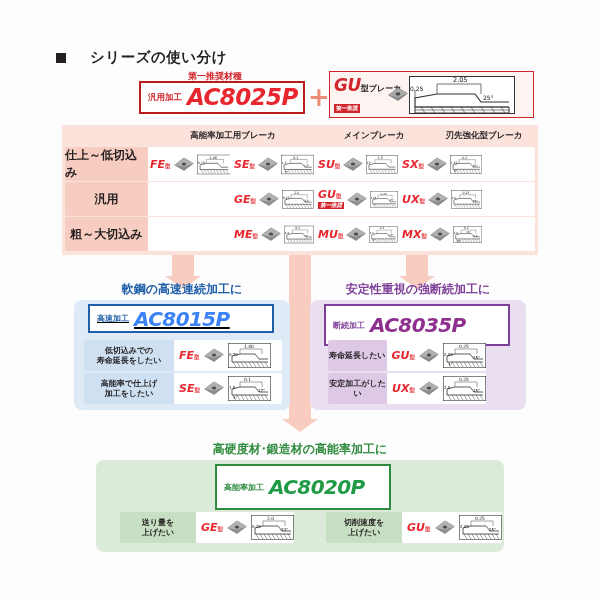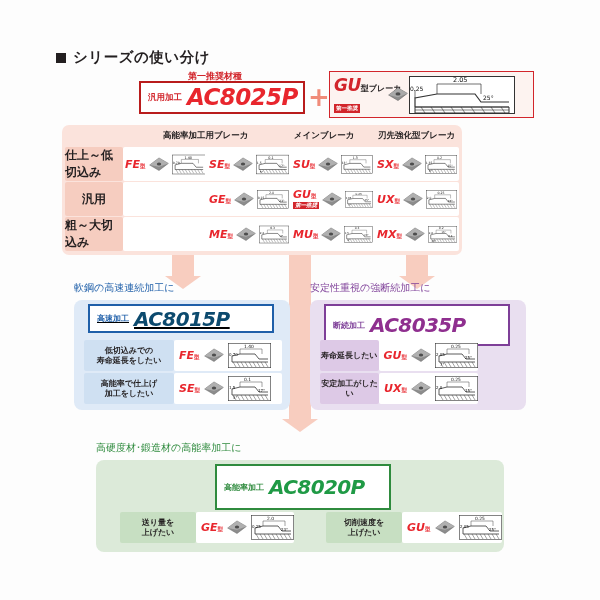--- a/index.html
+++ b/index.html
@@ -8,21 +8,21 @@
     background: #fdfdfd;
     font-family: "DejaVu Sans", "Liberation Sans", sans-serif;
     position: relative;
     overflow: hidden;
   }
   .stage { position: absolute; inset: 0; }
 
   
   .title-row {
     position: absolute; left: 56px; top: 48px;
-    display: flex; align-items: center; gap: 7px;
+    display: flex; align-items: center; gap: 24px;
   }
   .title-sq { width: 10px; height: 10px; background: #231f20; }
   .title-tx { font-size: 14.5px; font-weight: bold; color: #231f20; letter-spacing: .5px; }
 
   
   .hero-label {
     position: absolute; left: 188px; top: 70px;
     font-size: 9px; font-weight: bold; color: #d2252b;
   }
   .hero-box {
@@ -52,22 +52,22 @@
   .gu-hero-title b { font-size: 17px; color: #d2252b; font-style: italic; letter-spacing: -.5px; }
   .badge {
     display: inline-block; background: #d2252b; color: #fff;
     font-size: 5.5px; font-weight: bold; padding: 1px 2px; margin-top: 2px;
     white-space: nowrap;
   }
 
   
   .panel {
     position: absolute; left: 62px; top: 125px;
-    width: 400px; height: 130px;
-    background: #fbe3dc; border-radius: 7px;
+    width: 476px; height: 130px;
+    background: #fbe3dc; border-radius: 0;
   }
   .panel-head { display: flex; height: 22px; align-items: center; }
   .ph-spacer { width: 86px; }
   .ph-cell {
     text-align: center; font-size: 8.5px; color: #231f20; font-weight: bold;
   }
   .ph-a { width: 170px; }
   .ph-b { width: 112px; }
   .ph-c { width: 108px; }
 
@@ -104,21 +104,21 @@
   }
   .arrow::after {
     content: ""; position: absolute; left: -7px; bottom: -12px;
     border-left: 18px solid transparent; border-right: 18px solid transparent;
     border-top: 13px solid #f8cdbf;
   }
 
   
   .sub { position: absolute; border-radius: 8px; }
   .sub-cap {
-    position: absolute; font-size: 10px; font-weight: normal; 
+    position: absolute; font-size: 12px; font-weight: bold; text-align: center;
     width: 100%;
   }
   .sub-box {
     border: 2px solid; background: #fff;
     display: flex; align-items: center; gap: 5px; padding-left: 7px;
     position: absolute;
   }
   .sub-sub { font-size: 8px; font-weight: bold; white-space: nowrap; }
   .sub-code {
     font-size: 20px; font-weight: bold; font-style: italic;
@@ -136,31 +136,31 @@
   .srow-body {
     flex: 1; display: flex; align-items: center; gap: 3px;
     background: #fff; border-radius: 2px; padding-left: 5px;
   }
 
   
   .blue-wrap { left: 74px; top: 300px; width: 216px; height: 110px; background: #dfeaf7; }
   .blue-cap { color: #1f5fa9; top: 281px; left: 74px; width: 216px; }
   .blue-box { left: 88px; top: 304px; width: 186px; height: 29px; border-color: #1f5fa9; text-decoration: underline; }
   .blue-box .sub-sub { color: #1f5fa9; }
-  .blue-box .sub-code { color: #0c4a6e; }
+  .blue-box .sub-code { color: #3b82f6; }
   .blue-rows { left: 84px; top: 340px; width: 198px; }
   .blue-rows .srow-label { background: #cfe0f2; }
 
   
   .purp-wrap { left: 310px; top: 300px; width: 216px; height: 110px; background: #e9dff0; }
   .purp-cap { color: #7e3f98; top: 281px; left: 310px; width: 216px; }
   .purp-box { left: 324px; top: 304px; width: 186px; height: 42px; border-color: #7e3f98; }
   .purp-box .sub-sub { color: #7e3f98; }
   .purp-box .sub-code { color: #8f2f8f; }
-  .purp-rows { left: 320px; top: 340px; width: 158px; }
+  .purp-rows { left: 328px; top: 340px; width: 158px; }
   .purp-rows .srow-label { background: #ddc9e6; }
 
   
   .grn-wrap { left: 96px; top: 460px; width: 408px; height: 92px; background: #dcead9; }
   .grn-cap { color: #2f8b3e; top: 441px; left: 96px; width: 408px; }
   .grn-box { left: 215px; top: 464px; width: 176px; height: 46px; border-color: #2f8b3e; }
   .grn-box .sub-sub { color: #2f8b3e; }
   .grn-box .sub-code { color: #1f9a45; }
   .grn-rows { left: 108px; top: 500px; width: 384px; display: flex; gap: 8px; }
   .grn-rows .srow { flex: 1; margin: 12px; }

